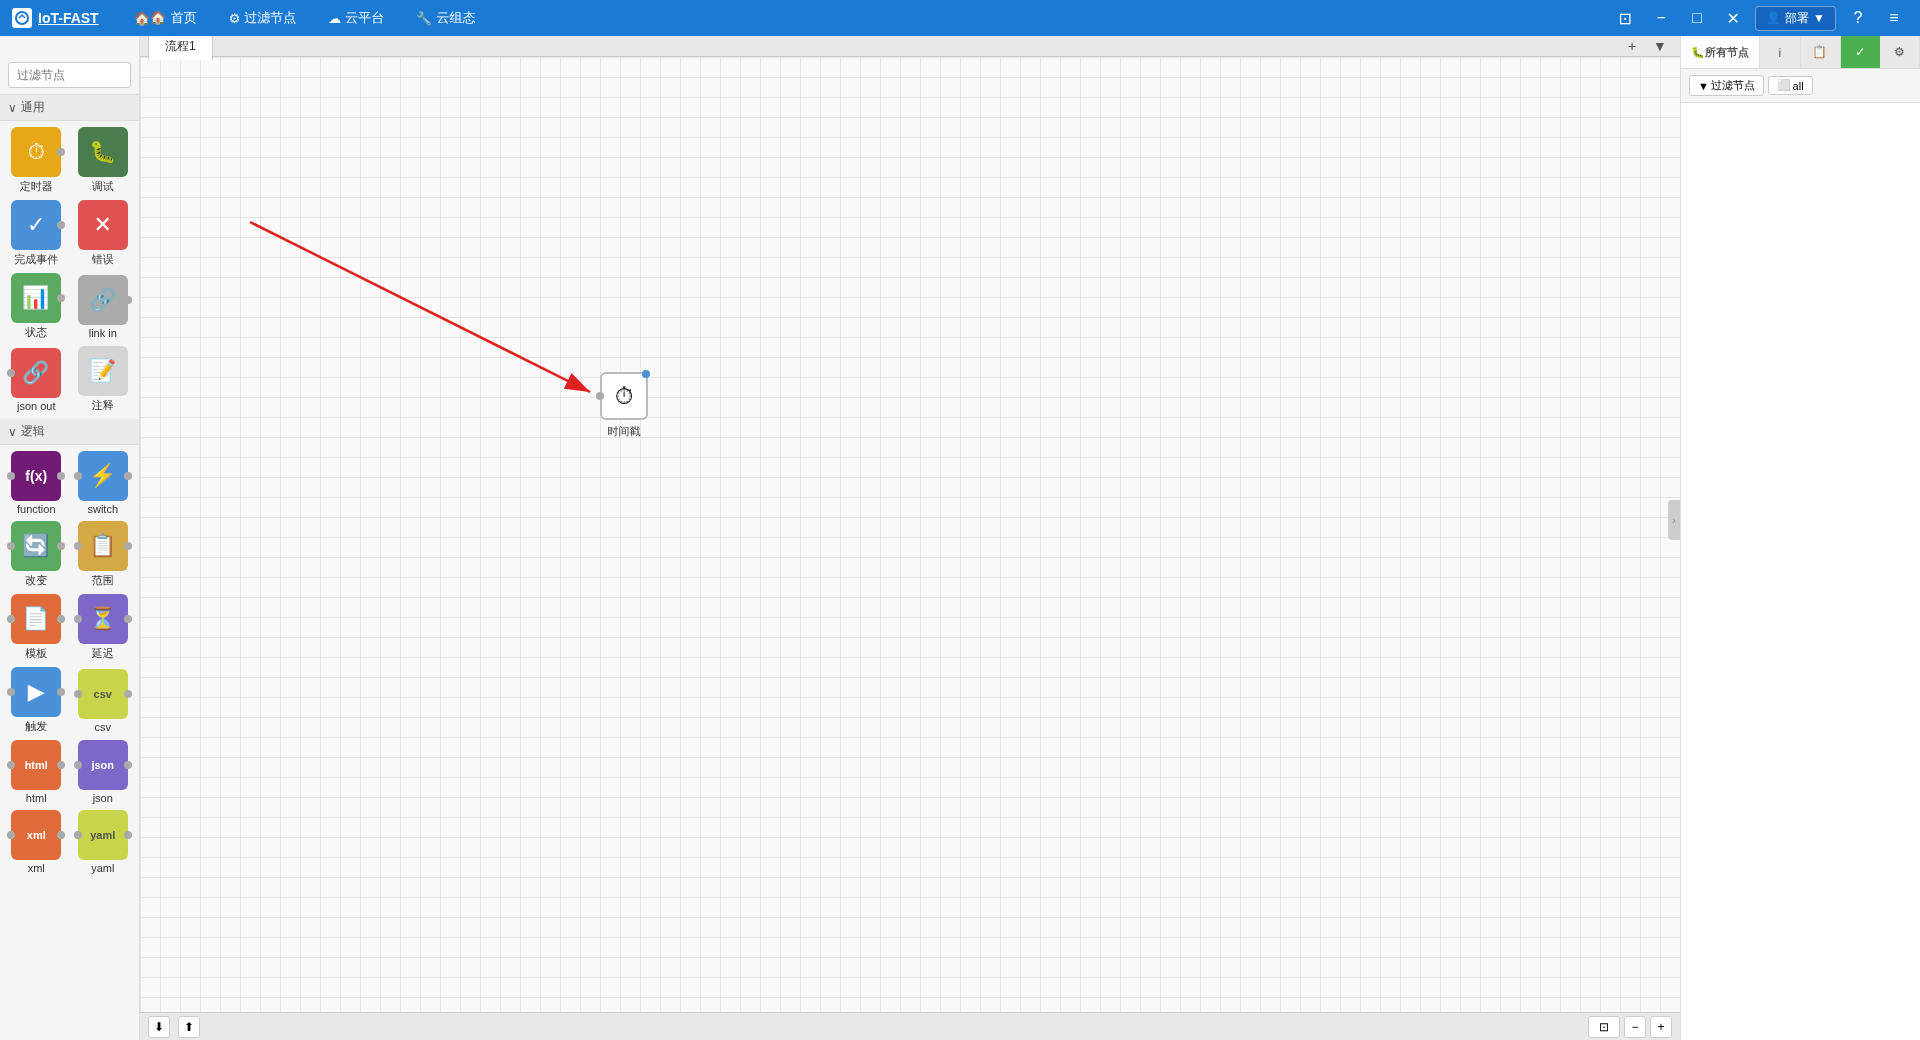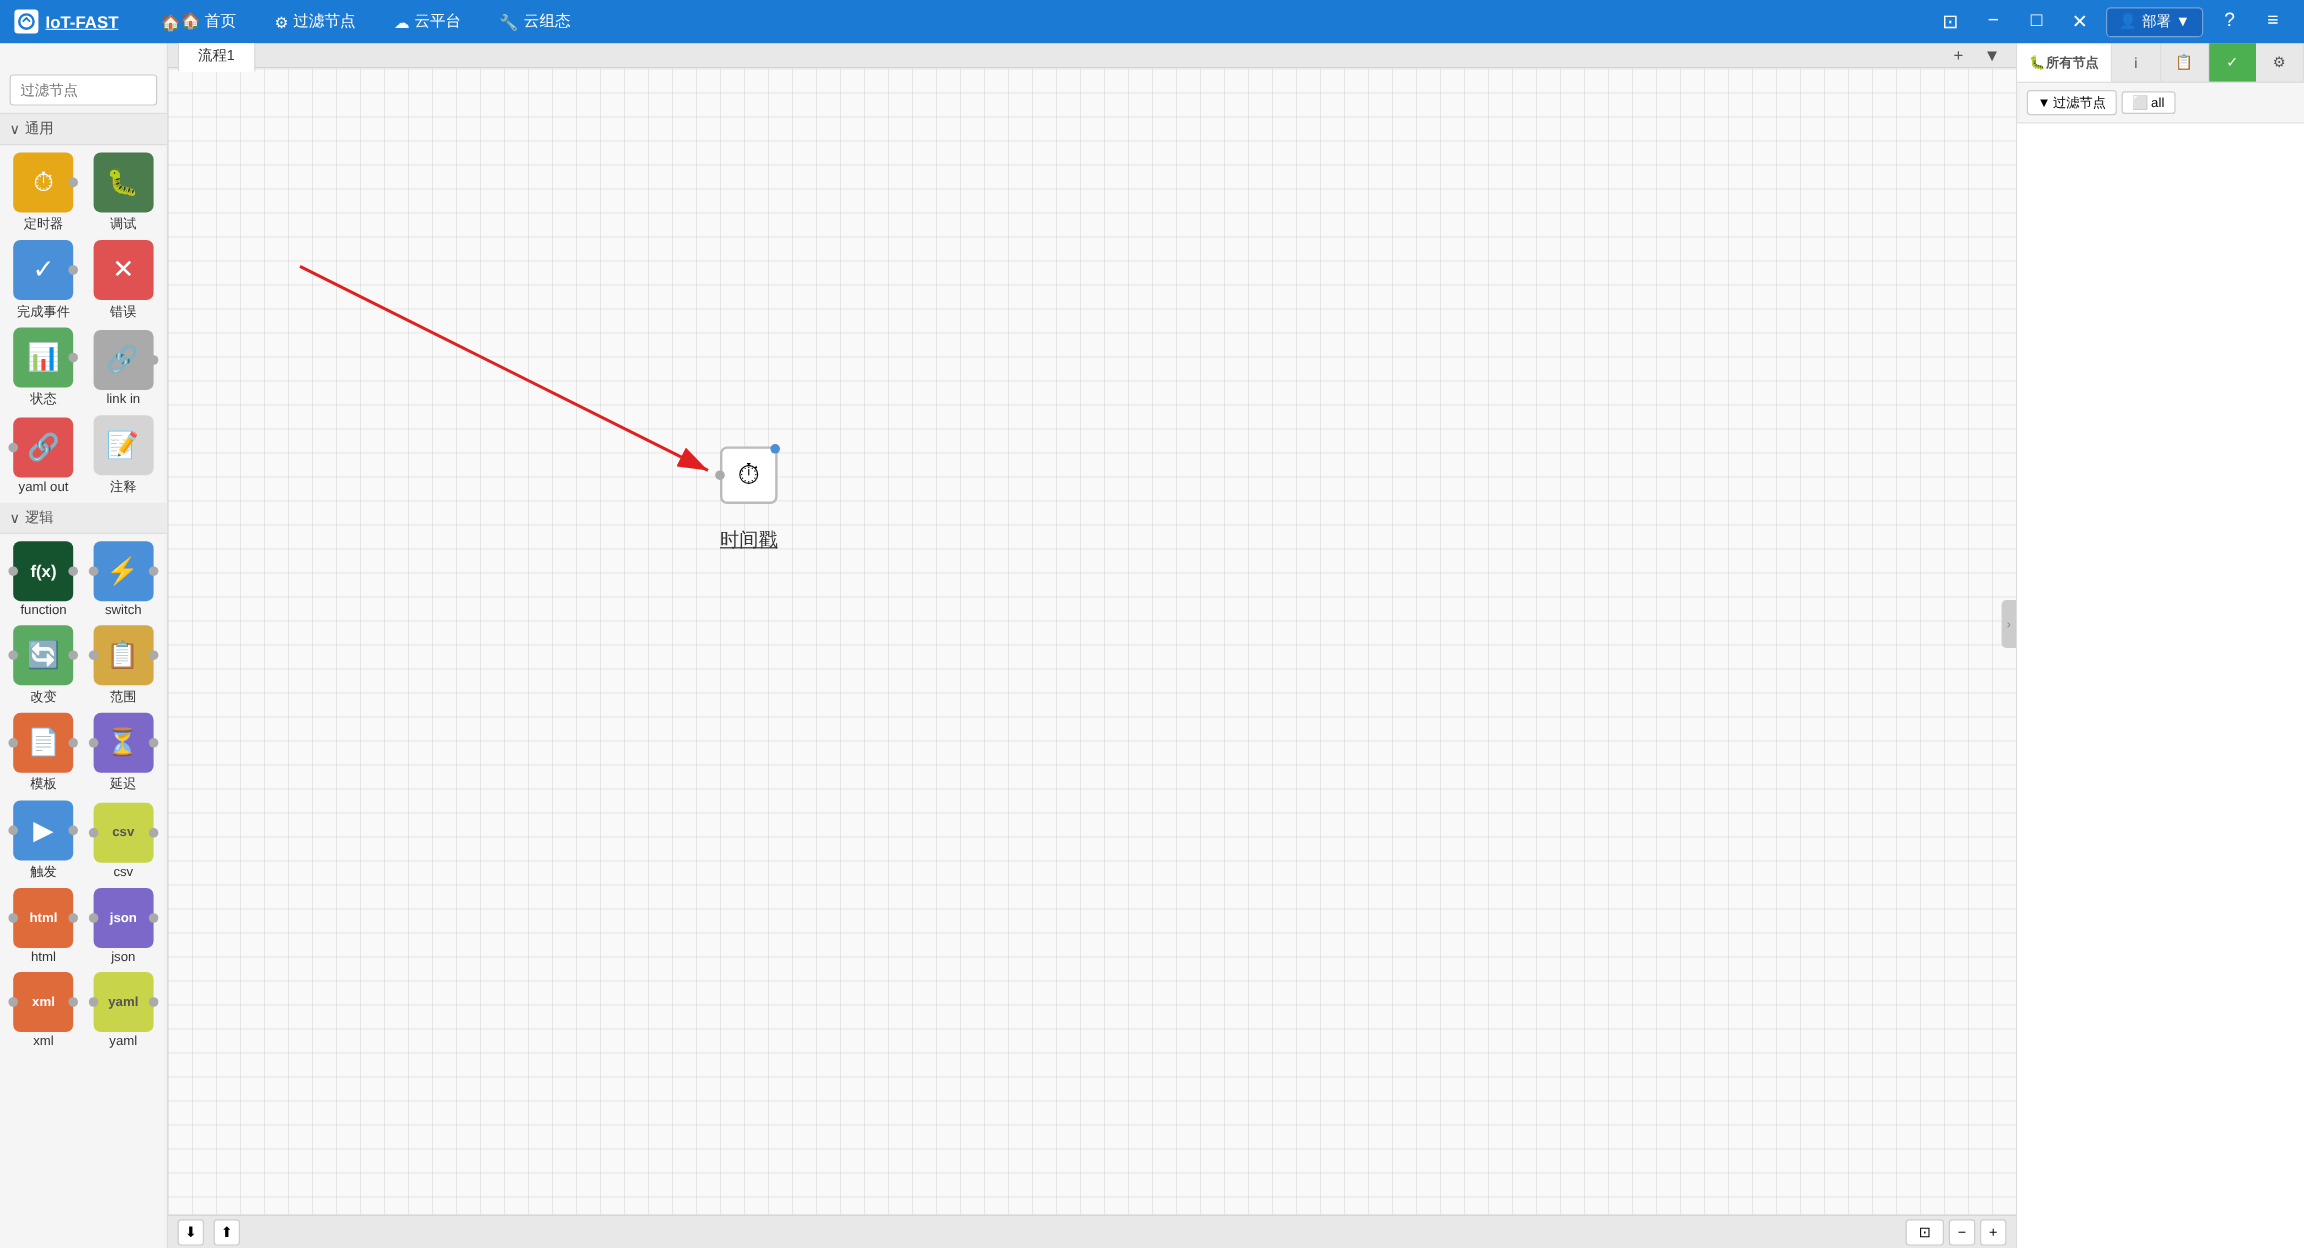--- a/index.html
+++ b/index.html
@@ -112,21 +112,21 @@
 
     
     .canvas-node {
       position: absolute;
       display: flex; flex-direction: column; align-items: center; justify-content: center;
       cursor: pointer;
     }
     .canvas-node-icon {
       width: 48px; height: 48px; border-radius: 6px; display: flex; align-items: center; justify-content: center; font-size: 20px; border: 2px solid #aaa; background: white; position: relative;
     }
-    .canvas-node-label { font-size: 16px; color: #333; margin-top: 20px; text-decoration: underline; }
+    .canvas-node-label { font-size: 11px; color: #333; margin-top: 4px; }
 
     
     .red-arrow-overlay {
       position: absolute;
       top: 0; left: 0;
       width: 100%; height: 100%;
       pointer-events: none;
     }
 
     
@@ -282,40 +282,40 @@
           <span class="node-dot"></span>
         </div>
         <span class="node-label">link in</span>
       </div>
 
       <div class="node-item">
         <div class="node-icon" style="background:#e05252; color:white; border-color:#c04242;">
           <span>🔗</span>
           <span class="node-dot-left"></span>
         </div>
-        <span class="node-label">yaml out</span>
+        <span class="node-label">json out</span>
       </div>
 
       <div class="node-item">
         <div class="node-icon" style="background:#d4d4d4; color:#555; border-color:#bbb;">
           <span>📝</span>
         </div>
         <span class="node-label">注释</span>
       </div>
 
     </div>
 
     <div class="sidebar-section-title">
       <span>∨</span>
       <span>逻辑</span>
     </div>
     <div class="nodes-grid">
 
       <div class="node-item">
-        <div class="node-icon" style="background:#14532d; color:white; border-color:#b8922e;align-items:center;">
+        <div class="node-icon" style="background:#701a75; color:white; border-color:#b8922e;align-items:center;">
           <span style="font-size:14px;font-weight:bold;">f(x)</span>
           <span class="node-dot"></span>
           <span class="node-dot-left"></span>
         </div>
         <span class="node-label">function</span>
       </div>
 
       <div class="node-item">
         <div class="node-icon" style="background:#4a90d9; color:white; border-color:#3a80c9;">
           <span>⚡</span>

